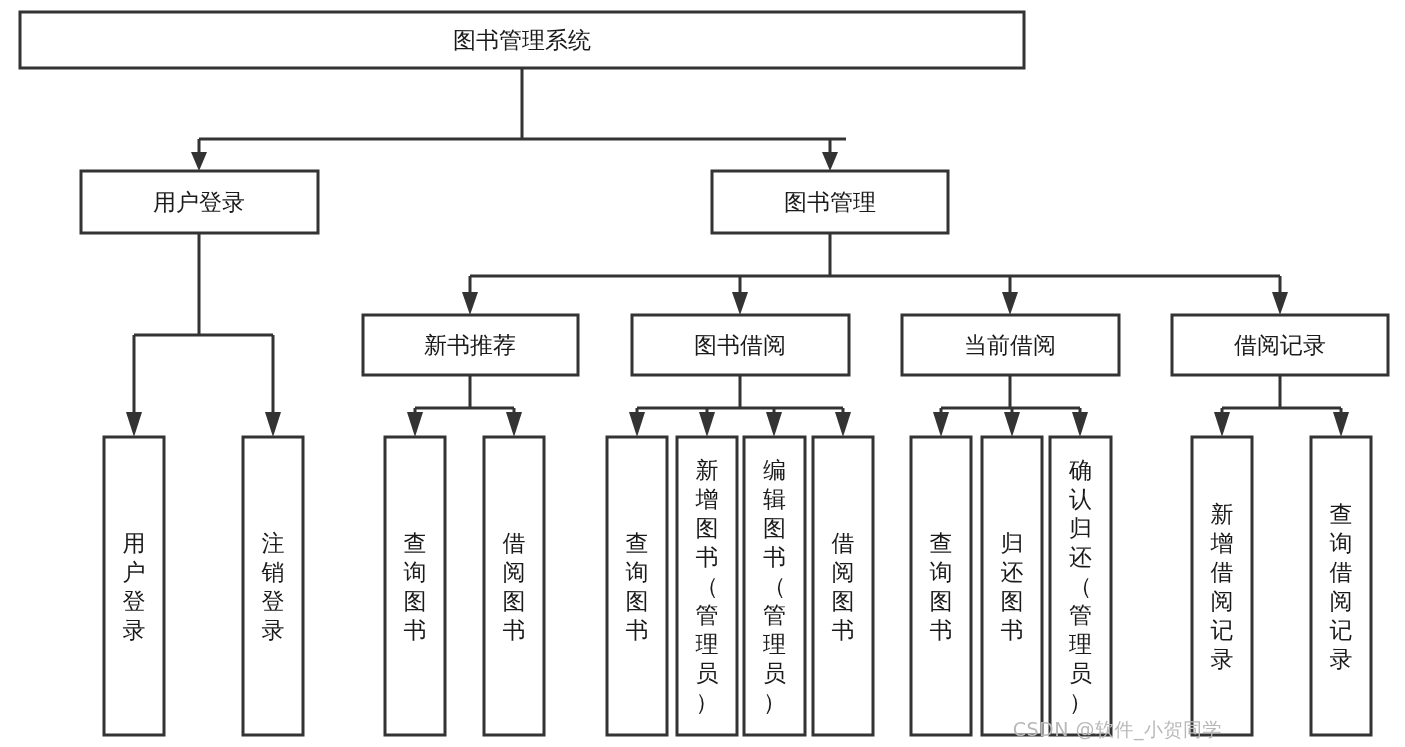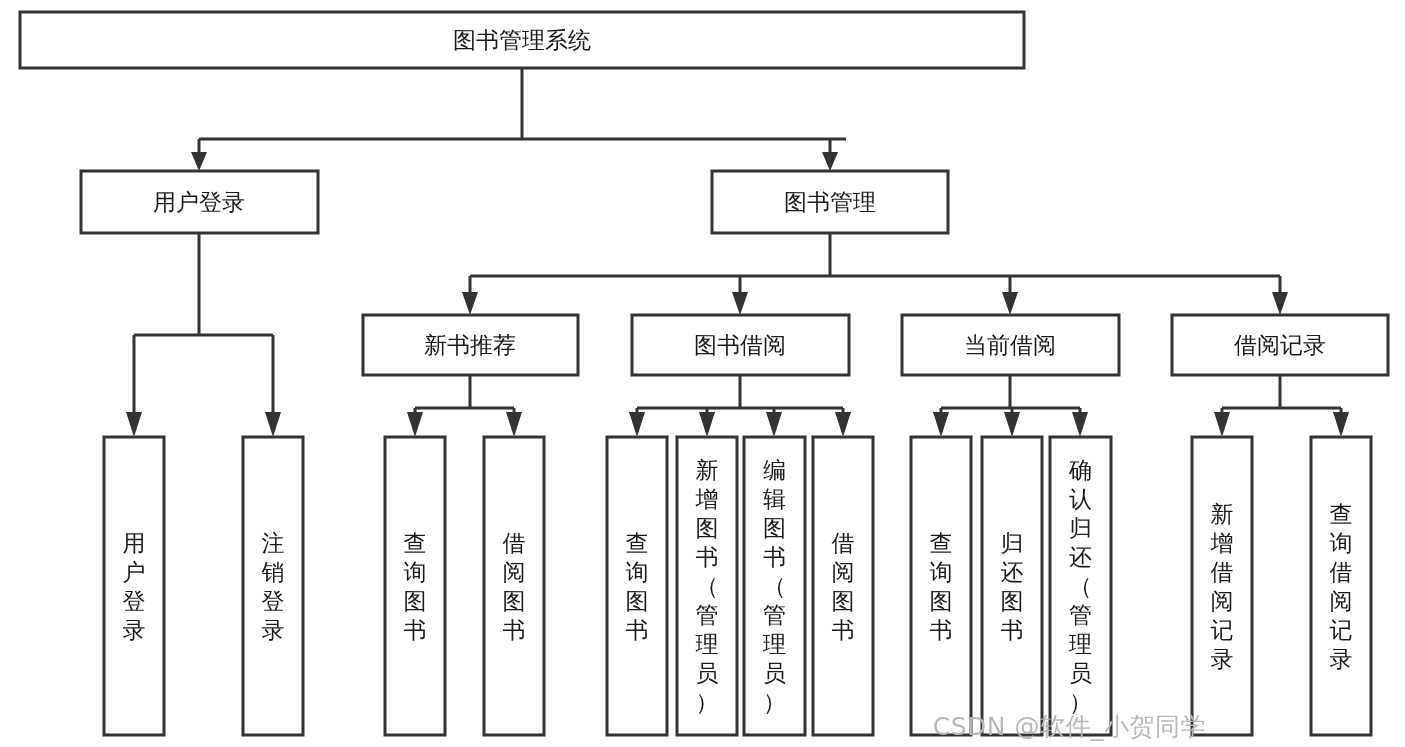--- a/index.html
+++ b/index.html
@@ -49,24 +49,24 @@
     dominant-baseline: middle;
   }
   .node-label-v {
     font-family: "DejaVu Sans", "Liberation Sans", sans-serif;
     font-size: 23px;
     fill: #1a1a1a;
     text-anchor: middle;
   }
   .watermark {
     position: absolute;
-    right: 24px;
+    right: 8px;
     bottom: 4px;
     font-family: "DejaVu Sans", "Liberation Sans", sans-serif;
-    font-size: 25px;
+    font-size: 19px;
     color: #b8b8b8;
     white-space: nowrap;
     letter-spacing: 0.5px;
   }
 </style>
 </head>
 <body>
 
 <div id="diagram-root">
   <svg class="flow" viewBox="0 0 1405 747" xmlns="http://www.w3.org/2000/svg">

